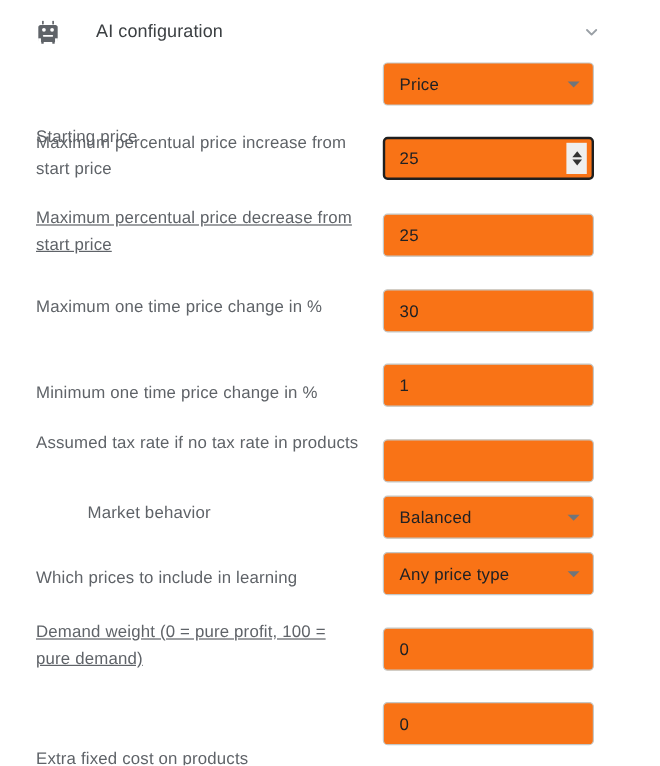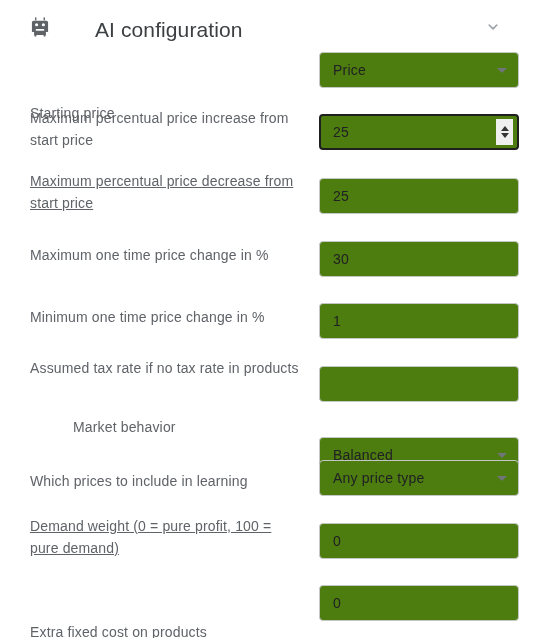--- a/index.html
+++ b/index.html
@@ -29,25 +29,24 @@
     cursor: pointer;
   }
   .robot-icon {
     position: absolute;
     left: 29px; top: 16px;
     width: 22px; height: 22px;
   }
   .panel-title {
     position: absolute;
     left: 80px; top: 18px;
-    font-size: 21px;
+    font-size: 15px;
     color: #3c4043;
     letter-spacing: .1px;
     white-space: nowrap;
-    margin-left: 15px;
   }
   .expand-chevron {
     position: absolute;
     left: 483px; top: 17px;
     width: 20px; height: 20px;
     cursor: pointer;
   }
 
   
   .row {
@@ -62,24 +61,24 @@
     font-size: 14px;
     line-height: 22px;
     color: #5f6368;
     letter-spacing: .15px;
   }
 
   
   .control {
     position: absolute;
     left: 319px;
-    width: 200px;
+    width: 176px;
     height: 36px;
     box-sizing: border-box;
-    background: #4d7c0f;
+    background: #f97316;
     border: 1px solid #c4c7c5;
     border-radius: 4px;
   }
   .control.focused {
     border: 2px solid #1f1f1f;
   }
   .control-value {
     position: absolute;
     left: 13px;
     top: 0;
@@ -186,34 +185,34 @@
           <div class="control-value">25</div>
         </div>
       </div>
       <div class="row" style="top: 0px;">
         <div class="field-label" style="top: 244px;">Maximum one time price change in %</div>
         <div class="control" style="top: 241px;">
           <div class="control-value">30</div>
         </div>
       </div>
       <div class="row" style="top: 0px;">
-        <div class="field-label" style="top: 306px;">Minimum one time price change in %</div>
+        <div class="field-label" style="top: 316px;">Minimum one time price change in %</div>
         <div class="control" style="top: 303px;">
           <div class="control-value">1</div>
         </div>
       </div>
       <div class="row" style="top: 0px;">
         <div class="field-label" style="top: 357px;">Assumed tax rate if no tax rate in products</div>
         <div class="control" style="top: 366px;">
           <div class="control-value"></div>
         </div>
       </div>
       <div class="row" style="top: 0px;">
         <div class="field-label" style="top: 416px; margin-left: 43px;">Market behavior</div>
-        <div class="control" style="top: 413px; margin-top: 24px;">
+        <div class="control" style="top: 413px;">
           <div class="control-value">Balanced</div>
           <span class="select-arrow"></span>
         </div>
       </div>
       <div class="row" style="top: 0px;">
         <div class="field-label" style="top: 470px;">Which prices to include in learning</div>
         <div class="control" style="top: 460px; padding-left: 36px;">
           <div class="control-value">Any price type</div>
           <span class="select-arrow"></span>
         </div>

